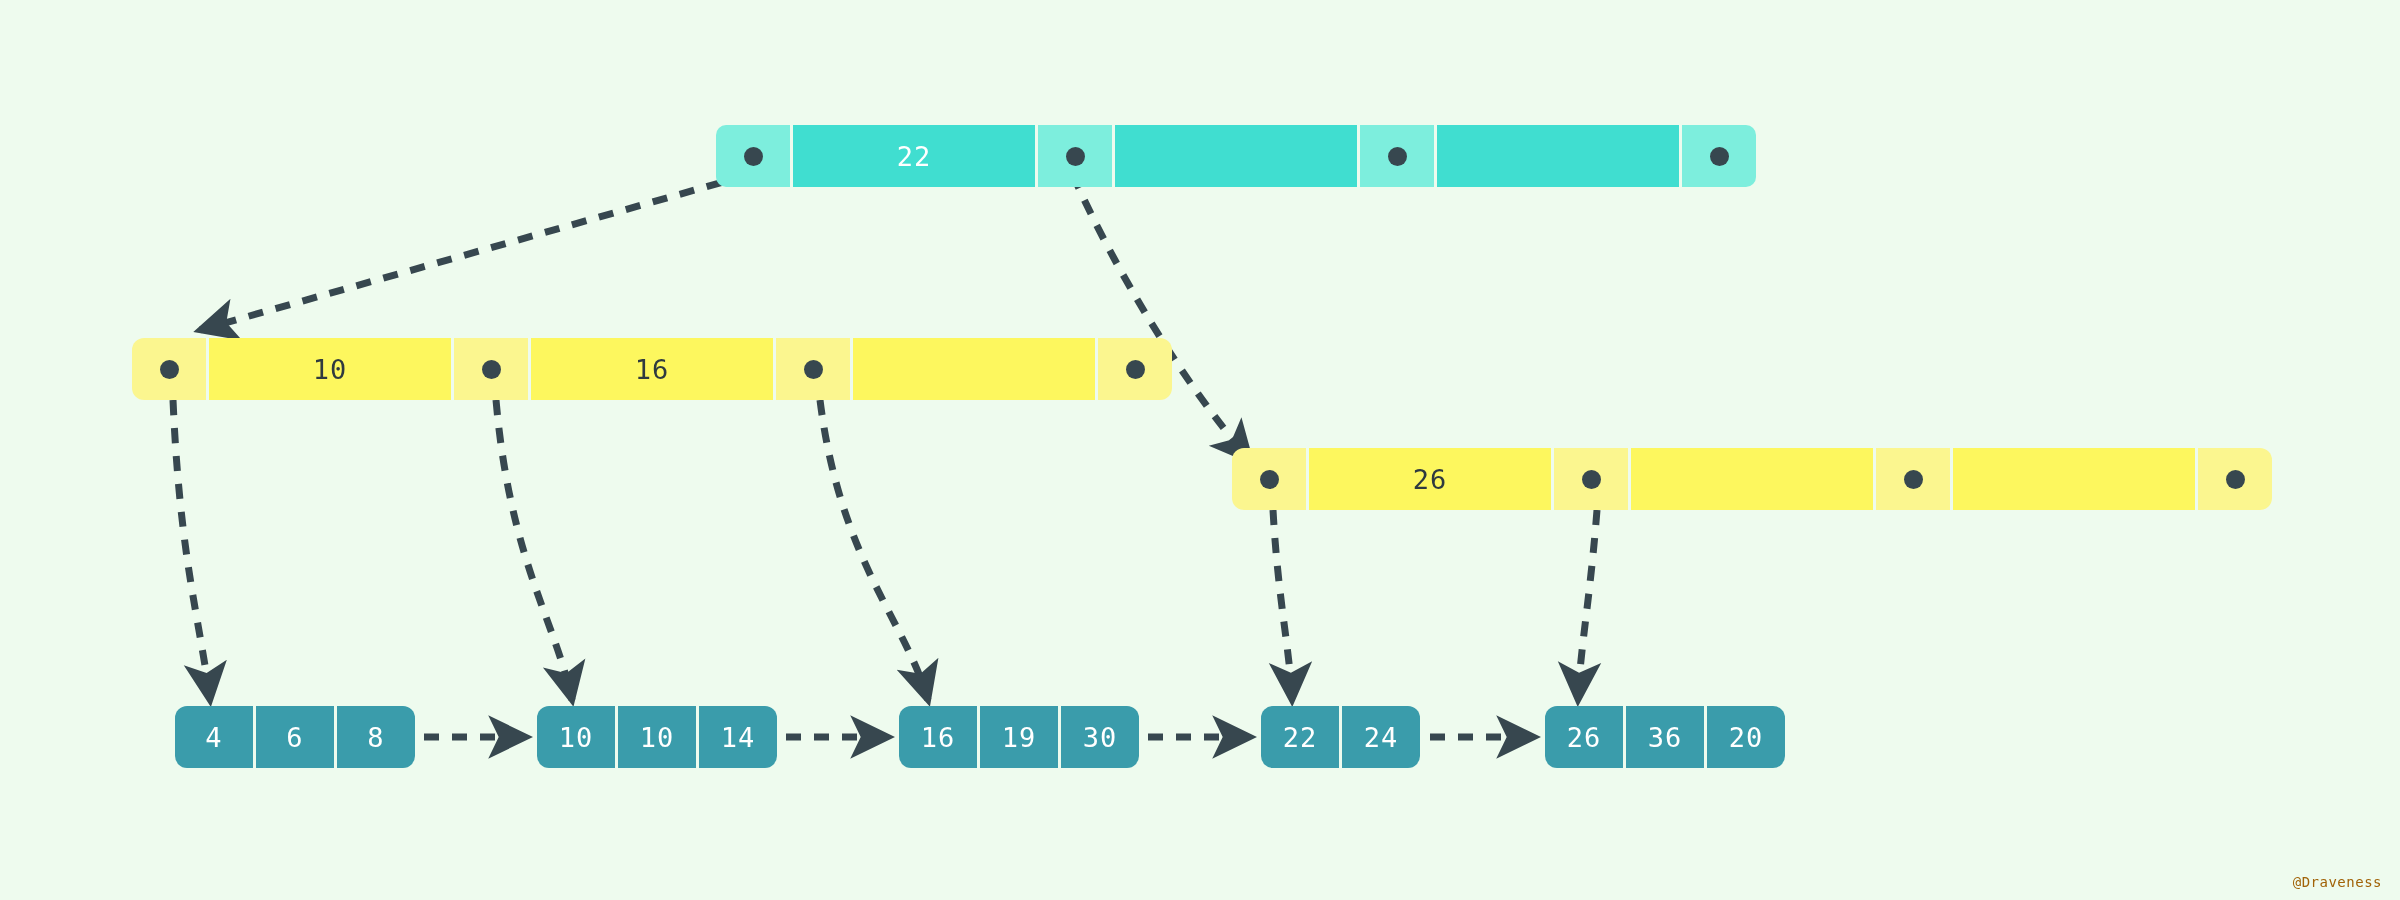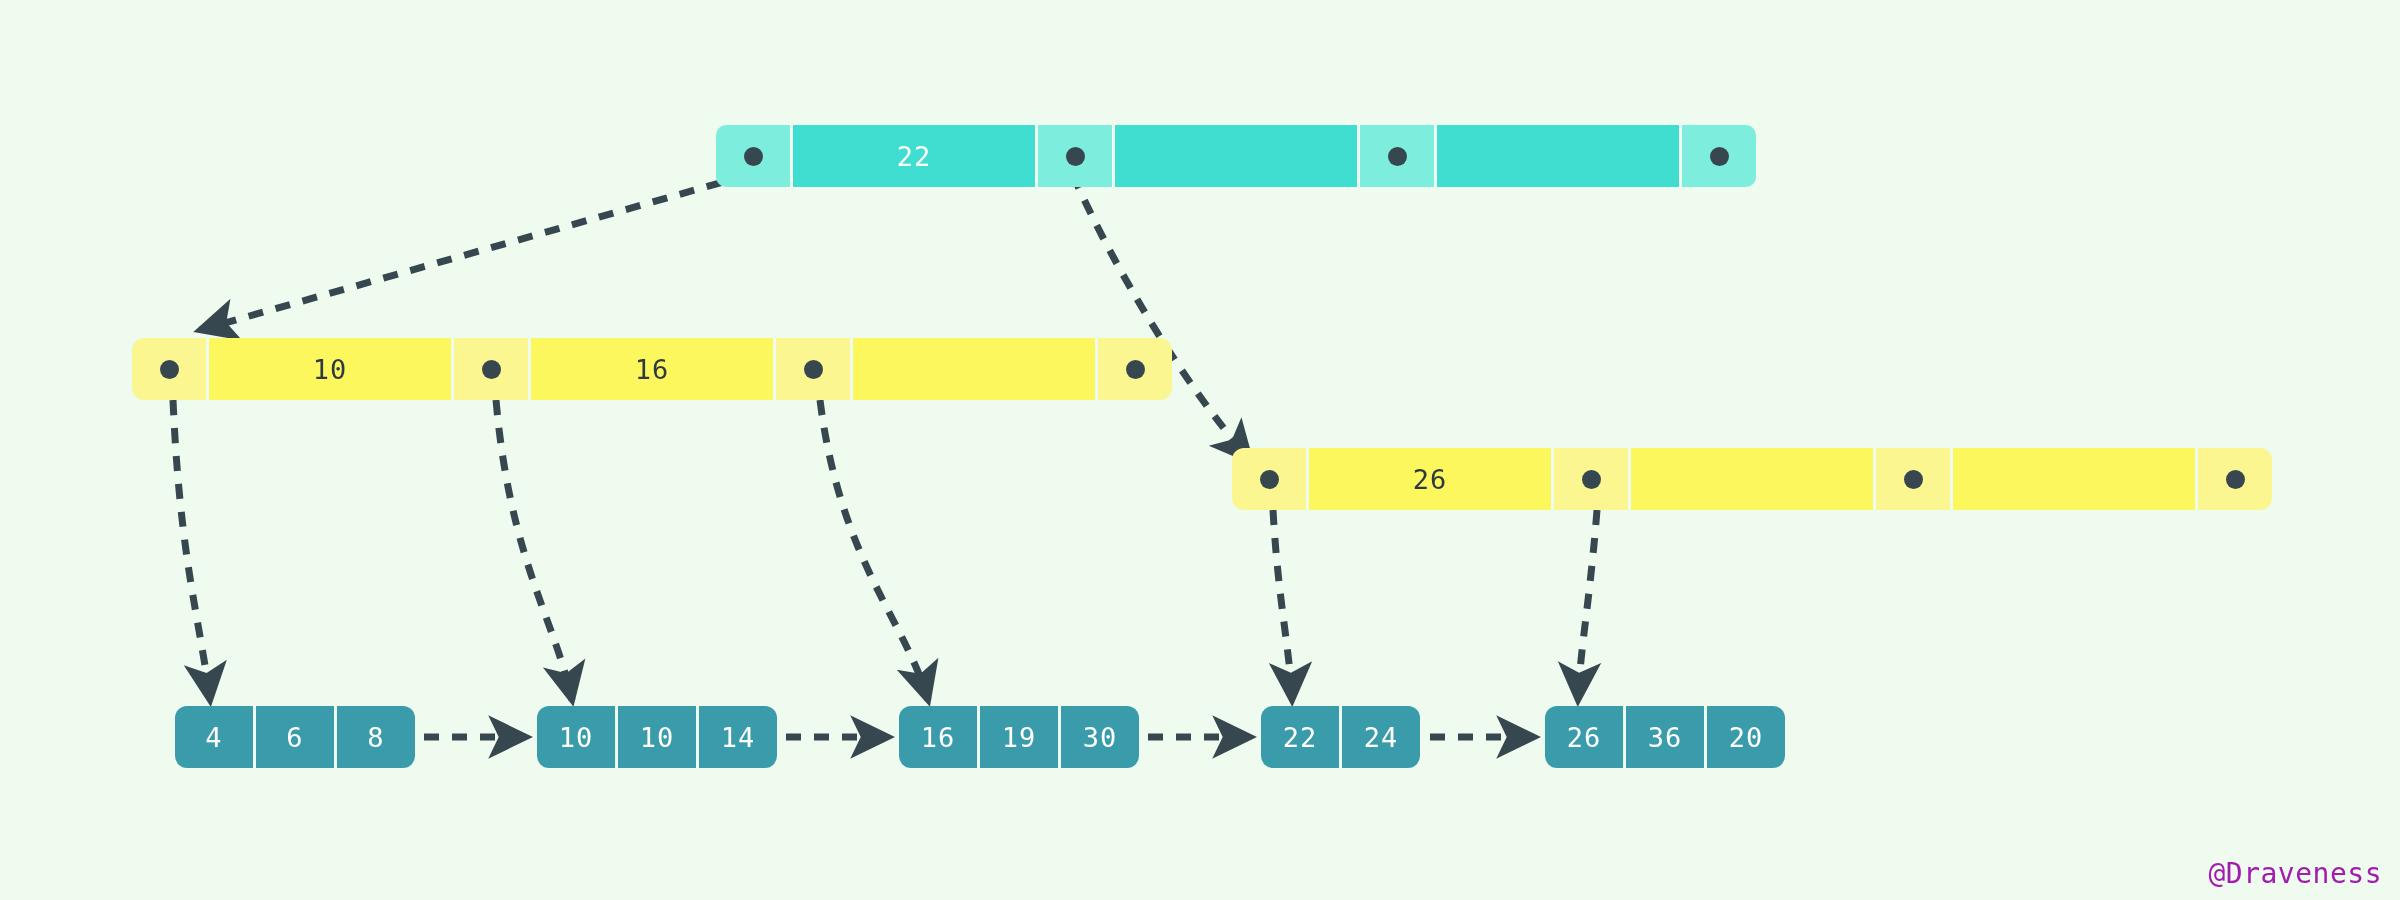--- a/index.html
+++ b/index.html
@@ -92,22 +92,22 @@
     font-size: 27px;
     letter-spacing: 1px;
   }
   .leaf .cell:first-child { border-top-left-radius: 12px; border-bottom-left-radius: 12px; }
   .leaf .cell:last-child  { border-top-right-radius: 12px; border-bottom-right-radius: 12px; margin-right: 0; }
   
   .watermark {
     position: absolute;
     right: 18px;
     bottom: 10px;
-    color: #a21caf;
-    font-size: 28px;
+    color: #a16207;
+    font-size: 14px;
     letter-spacing: 0.5px;
     z-index: 3;
     font-family: "DejaVu Sans Mono", "Liberation Mono", monospace;
   }
 </style>
 </head>
 <body>
 
 <div id="canvas">
 

